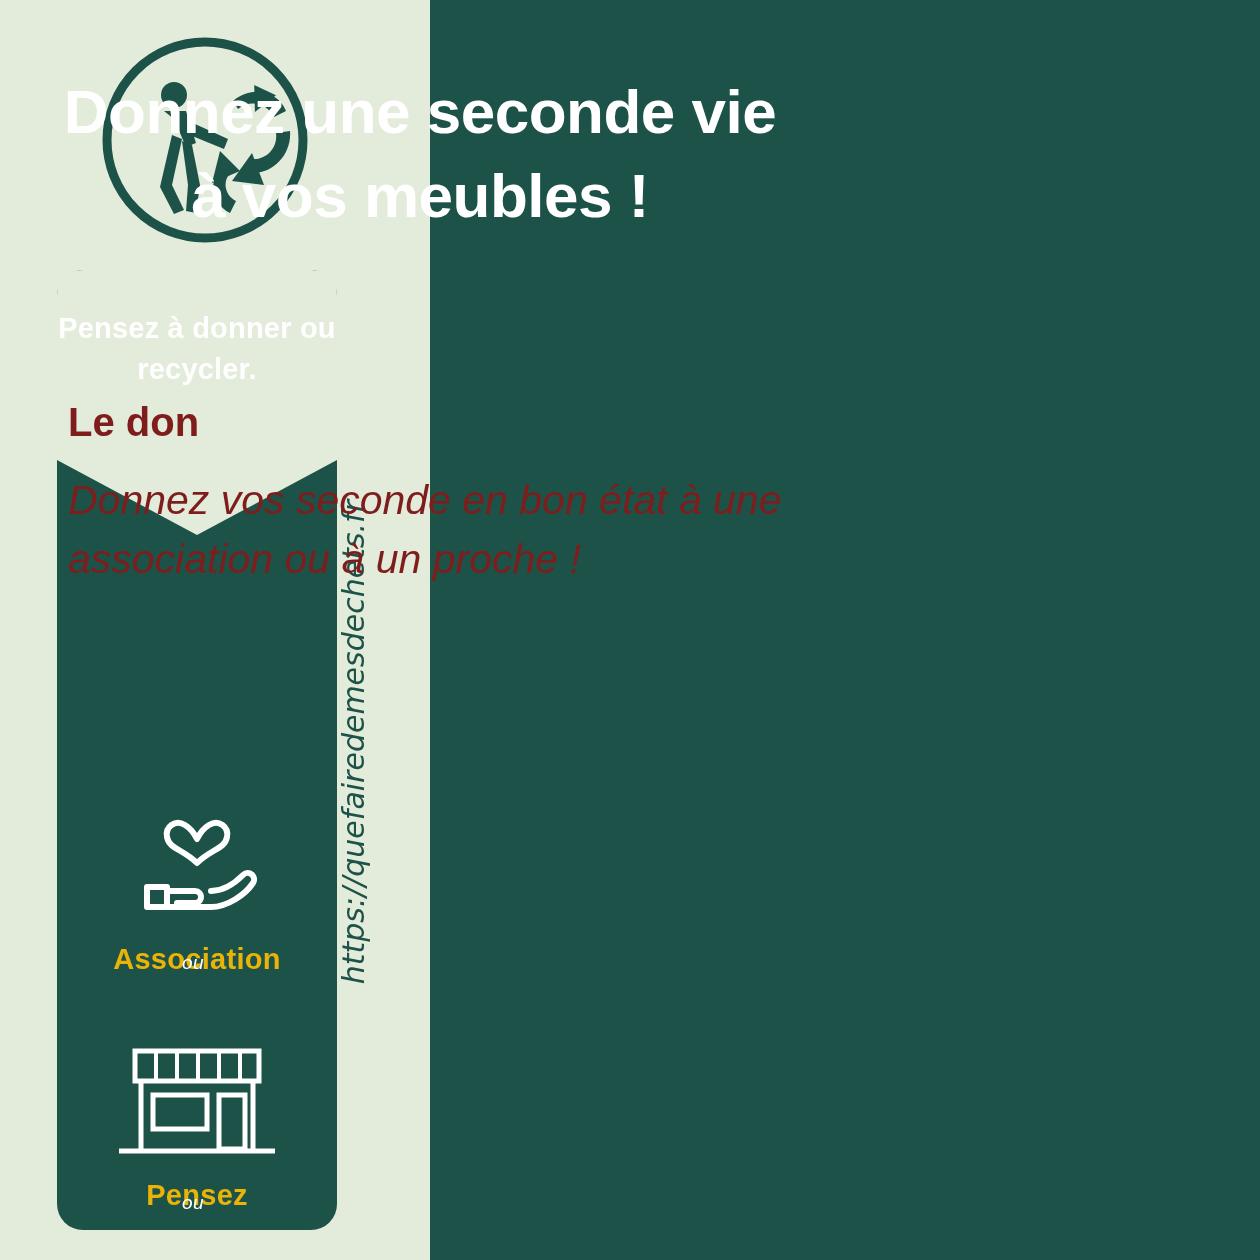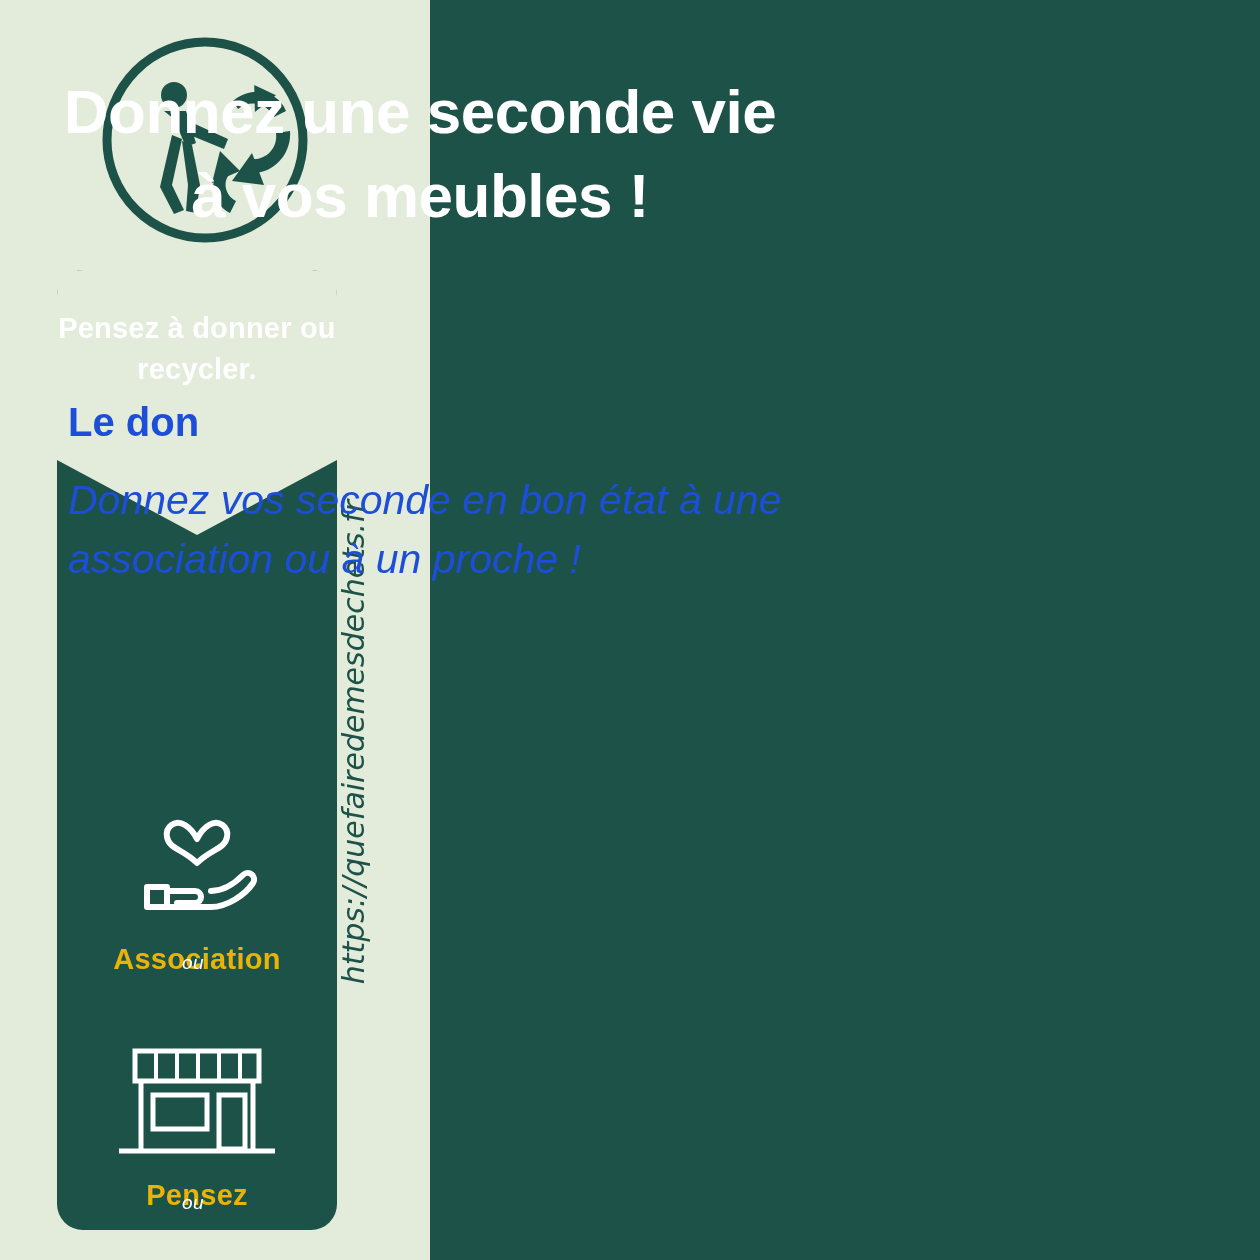--- a/index.html
+++ b/index.html
@@ -131,21 +131,21 @@
     color: #ffffff;
     font-size: 62px;
     font-weight: bold;
     line-height: 1.35;
     letter-spacing: -.5px;
   }
   .section {
     position: absolute;
     left: 68px;
     width: 720px;
-    color: #1d4ed8;
+    color: #7f1d1d;
   }
   .section .sec-title {
     display: block;
     font-size: 40px;
     font-weight: bold;
     margin-bottom: 26px;
   }
   .section .sec-body {
     display: block;
     font-size: 41px;

